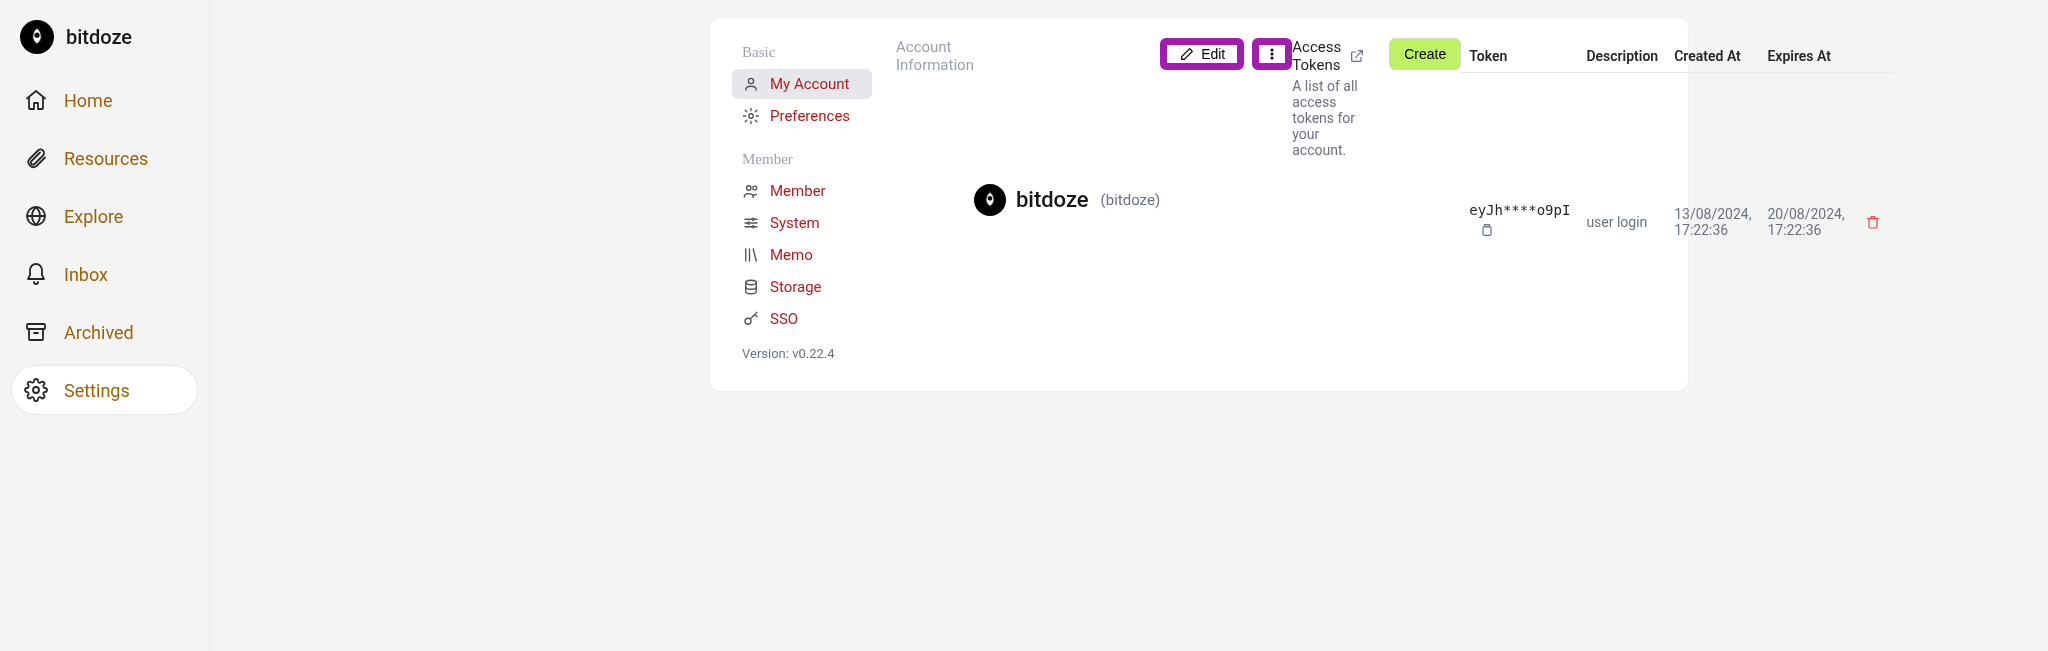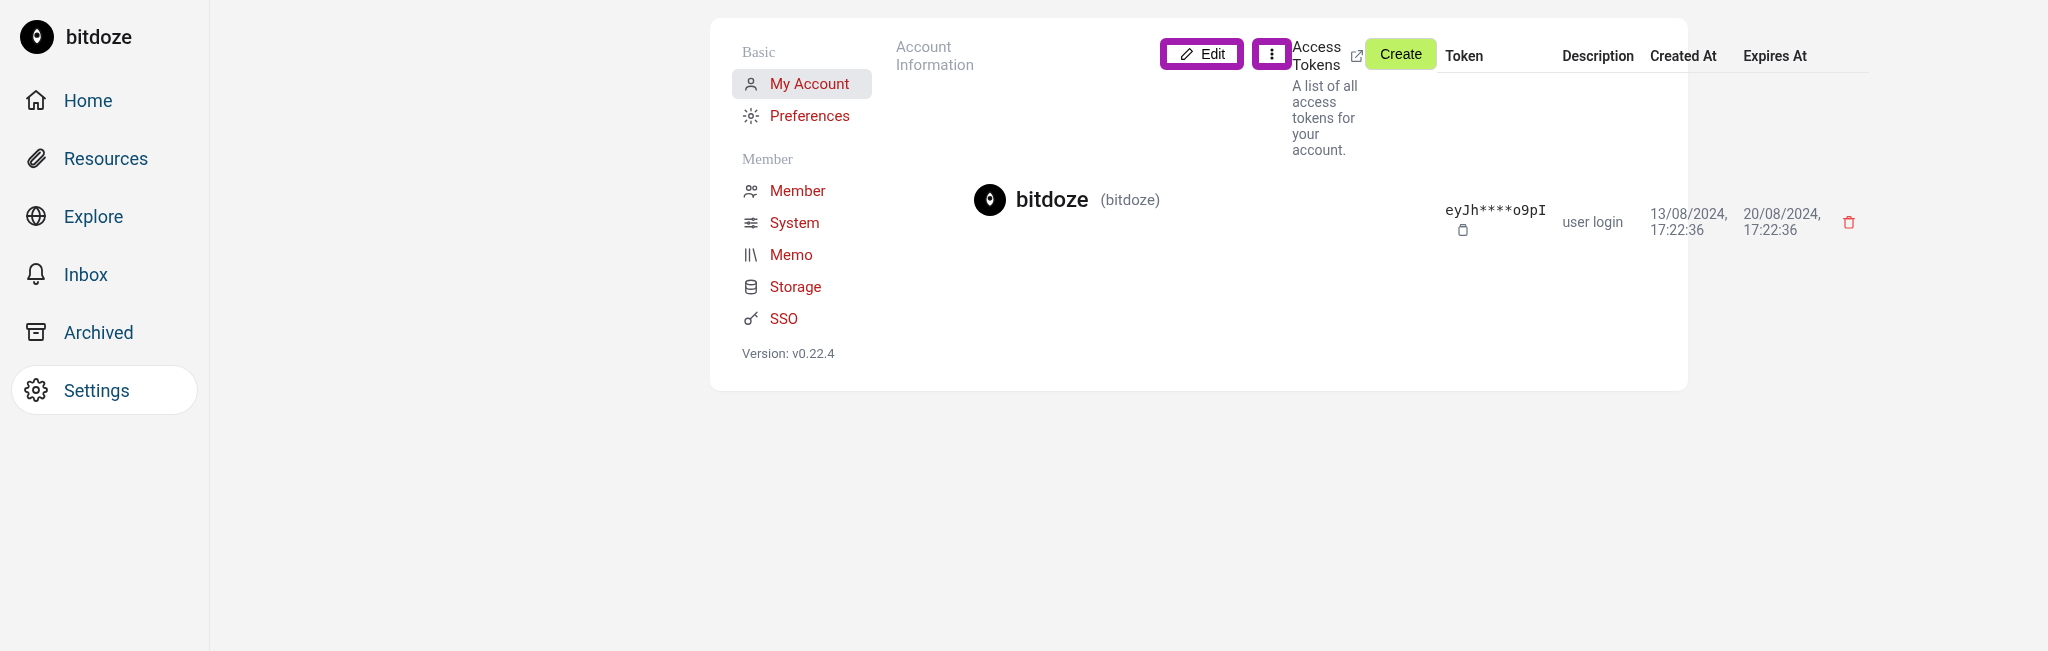--- a/index.html
+++ b/index.html
@@ -44,21 +44,21 @@
   }
   .brand-logo svg { width:22px; height:22px; fill:#fff; }
   .brand-name { font-size:20px; font-weight:500; }
 
   .nav-item {
     display:flex; align-items:center; gap:16px;
     padding:12px 12px;
     border-radius:24px;
     cursor:pointer;
     font-size:18px;
-    color:#0c4a6e;
+    color:#a16207;
     margin-bottom:6px;
   }
   .nav-item .icon { width:24px; height:24px; display:flex; align-items:center; justify-content:center; color:#27272a; }
   .nav-item.active { background:#fff; box-shadow:0 0 0 1px var(--border);text-align:center; }
 
   
   .main { flex:1; padding:18px 24px; display:flex; justify-content:center; align-items:flex-start; }
   .settings-card {
     margin-left: 476px;
     width: 978px;
@@ -104,21 +104,21 @@
 
   .btn-row { display:flex; gap:8px; margin-bottom:28px; }
   .btn {
     display:inline-flex; align-items:center; gap:6px;
     height:32px; padding:0 12px;
     background:#fff; border:7px solid #a21caf; border-radius:6px;
     font-size:14px; cursor:pointer;
   }
   .btn.icon-only { width:40px; padding:0; justify-content:center; }
 
-  .tokens-header { display:flex; align-items:flex-start; justify-content:space-between; margin-bottom:10px; }
+  .tokens-header { display:flex; align-items:flex-start; justify-content:space-between; margin-bottom:10px;gap:24px; }
   .tokens-title-row { display:flex; align-items:center; gap:8px; font-size:15px; color:#27272a; }
   .tokens-desc { font-size:14px; color:var(--muted2); margin-top:4px; }
   .create-btn {
     height:32px; padding:0 14px;
     background:#bef264; border:1px solid #d4d4d8; border-radius:6px;
     font-size:14px; cursor:pointer;
   }
 
   table.tokens { width:100%; border-collapse:collapse; font-size:14px; }
   table.tokens th {

